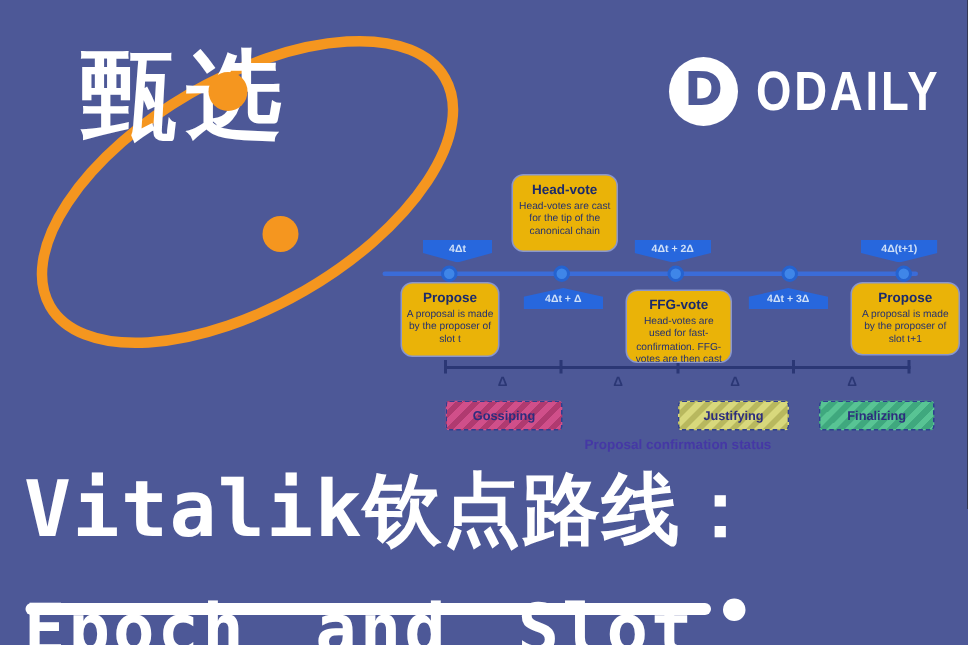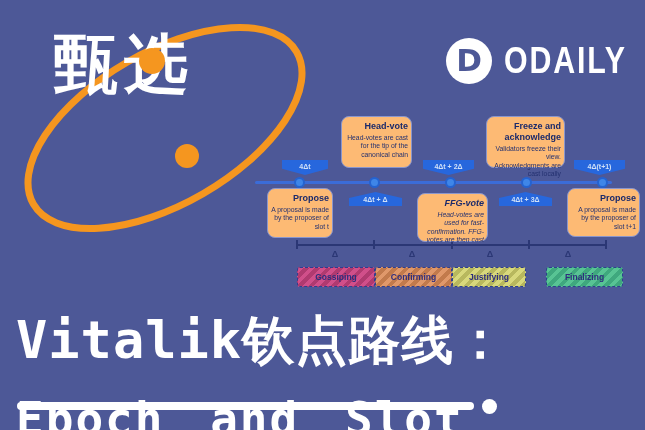--- a/index.html
+++ b/index.html
@@ -32,27 +32,27 @@
   .tl-label{position:absolute;background:#2767dd;color:#cfe0f8;font-size:7px;font-weight:bold;
             display:flex;justify-content:center;z-index:2;line-height:1;}
   .down{clip-path:polygon(0 0,100% 0,100% 58%,50% 100%,0 58%);align-items:flex-start;padding-top:3px;box-sizing:border-box;}
   .up{clip-path:polygon(0 42%,50% 0,100% 42%,100% 100%,0 100%);align-items:flex-end;padding-bottom:3px;box-sizing:border-box;}
   .l1{left:32px;top:60px;width:46px;height:15px;}
   .l2{left:99px;top:92px;width:53px;height:14px;}
   .l3{left:173px;top:60px;width:51px;height:15px;}
   .l4{left:249px;top:92px;width:53px;height:14px;}
   .l5{left:324px;top:60px;width:51px;height:15px;}
 
-  .ebox{position:absolute;background:#fdba74;border:1px solid #8a96cc;border-radius:8px;
-        box-sizing:border-box;padding:4px 3px;text-align:right;z-index:2;}
+  .ebox{position:absolute;background:#eab308;border:1px solid #8a96cc;border-radius:8px;
+        box-sizing:border-box;padding:4px 3px;text-align:center;z-index:2;}
   .ebox .etitle{font-weight:bold;color:#1b2a6b;font-size:9px;line-height:1.2;margin-bottom:2px;}
   .ebox .ebody{color:#243170;font-size:6.8px;line-height:1.25;}
   .b1{left:17px;top:88px;width:66px;height:50px;}
   .b2{left:91px;top:16px;width:71px;height:52px;}
-  .b3{left:167px;top:93px;width:71px;height:49px;font-style:italic;}
+  .b3{left:167px;top:93px;width:71px;height:49px;}
   .b4{left:236px;top:16px;width:79px;height:52px;}
   .b5{left:317px;top:88px;width:73px;height:49px;}
 
   .ruler-line{position:absolute;left:47px;top:144px;width:310px;height:2px;background:#2b3775;}
   .tick{position:absolute;width:2px;height:9px;top:140px;background:#2b3775;}
   .t1{left:46px;} .t2{left:123px;} .t3{left:201px;} .t4{left:278px;} .t5{left:355px;}
   .delta{position:absolute;top:149px;width:20px;text-align:center;color:#2b3775;
          font-size:9px;font-weight:bold;}
   .d1{left:75px;} .d2{left:152px;} .d3{left:230px;} .d4{left:308px;}
 
@@ -118,53 +118,47 @@
       <div class="ebody">A proposal is made by the proposer of slot t</div>
     </div>
     <div class="ebox b2">
       <div class="etitle">Head-vote</div>
       <div class="ebody">Head-votes are cast for the tip of the canonical chain</div>
     </div>
     <div class="ebox b3">
       <div class="etitle">FFG-vote</div>
       <div class="ebody">Head-votes are used for fast-confirmation. FFG-votes are then cast</div>
     </div>
-    <div class="ebox b4">
-      <div class="etitle">Freeze and acknowledge</div>
-      <div class="ebody">Validators freeze their view. Acknowledgments are cast locally</div>
-    </div>
     <div class="ebox b5">
       <div class="etitle">Propose</div>
       <div class="ebody">A proposal is made by the proposer of slot t+1</div>
     </div>
 
     <div class="ruler-line"></div>
     <div class="tick t1"></div>
     <div class="tick t2"></div>
     <div class="tick t3"></div>
     <div class="tick t4"></div>
     <div class="tick t5"></div>
     <div class="delta d1">Δ</div>
     <div class="delta d2">Δ</div>
     <div class="delta d3">Δ</div>
     <div class="delta d4">Δ</div>
 
     <div class="bar bar1">
       <span>Gossiping</span>
     </div>
-    <div class="bar bar2">
-      <span>Confirming</span>
-    </div>
     <div class="bar bar3">
       <span>Justifying</span>
     </div>
     <div class="bar bar4">
       <span>Finalizing</span>
     </div>
 
+    <div class="caption">Proposal confirmation status</div>
   </div>
 
   <div class="headline h-line1">Vitalik钦点路线：</div>
   <div class="headline h-line2">Epoch and Slot</div>
   <div class="underline"></div>
   <div class="enddot"></div>
 
 </div>
 
 </body></html>

